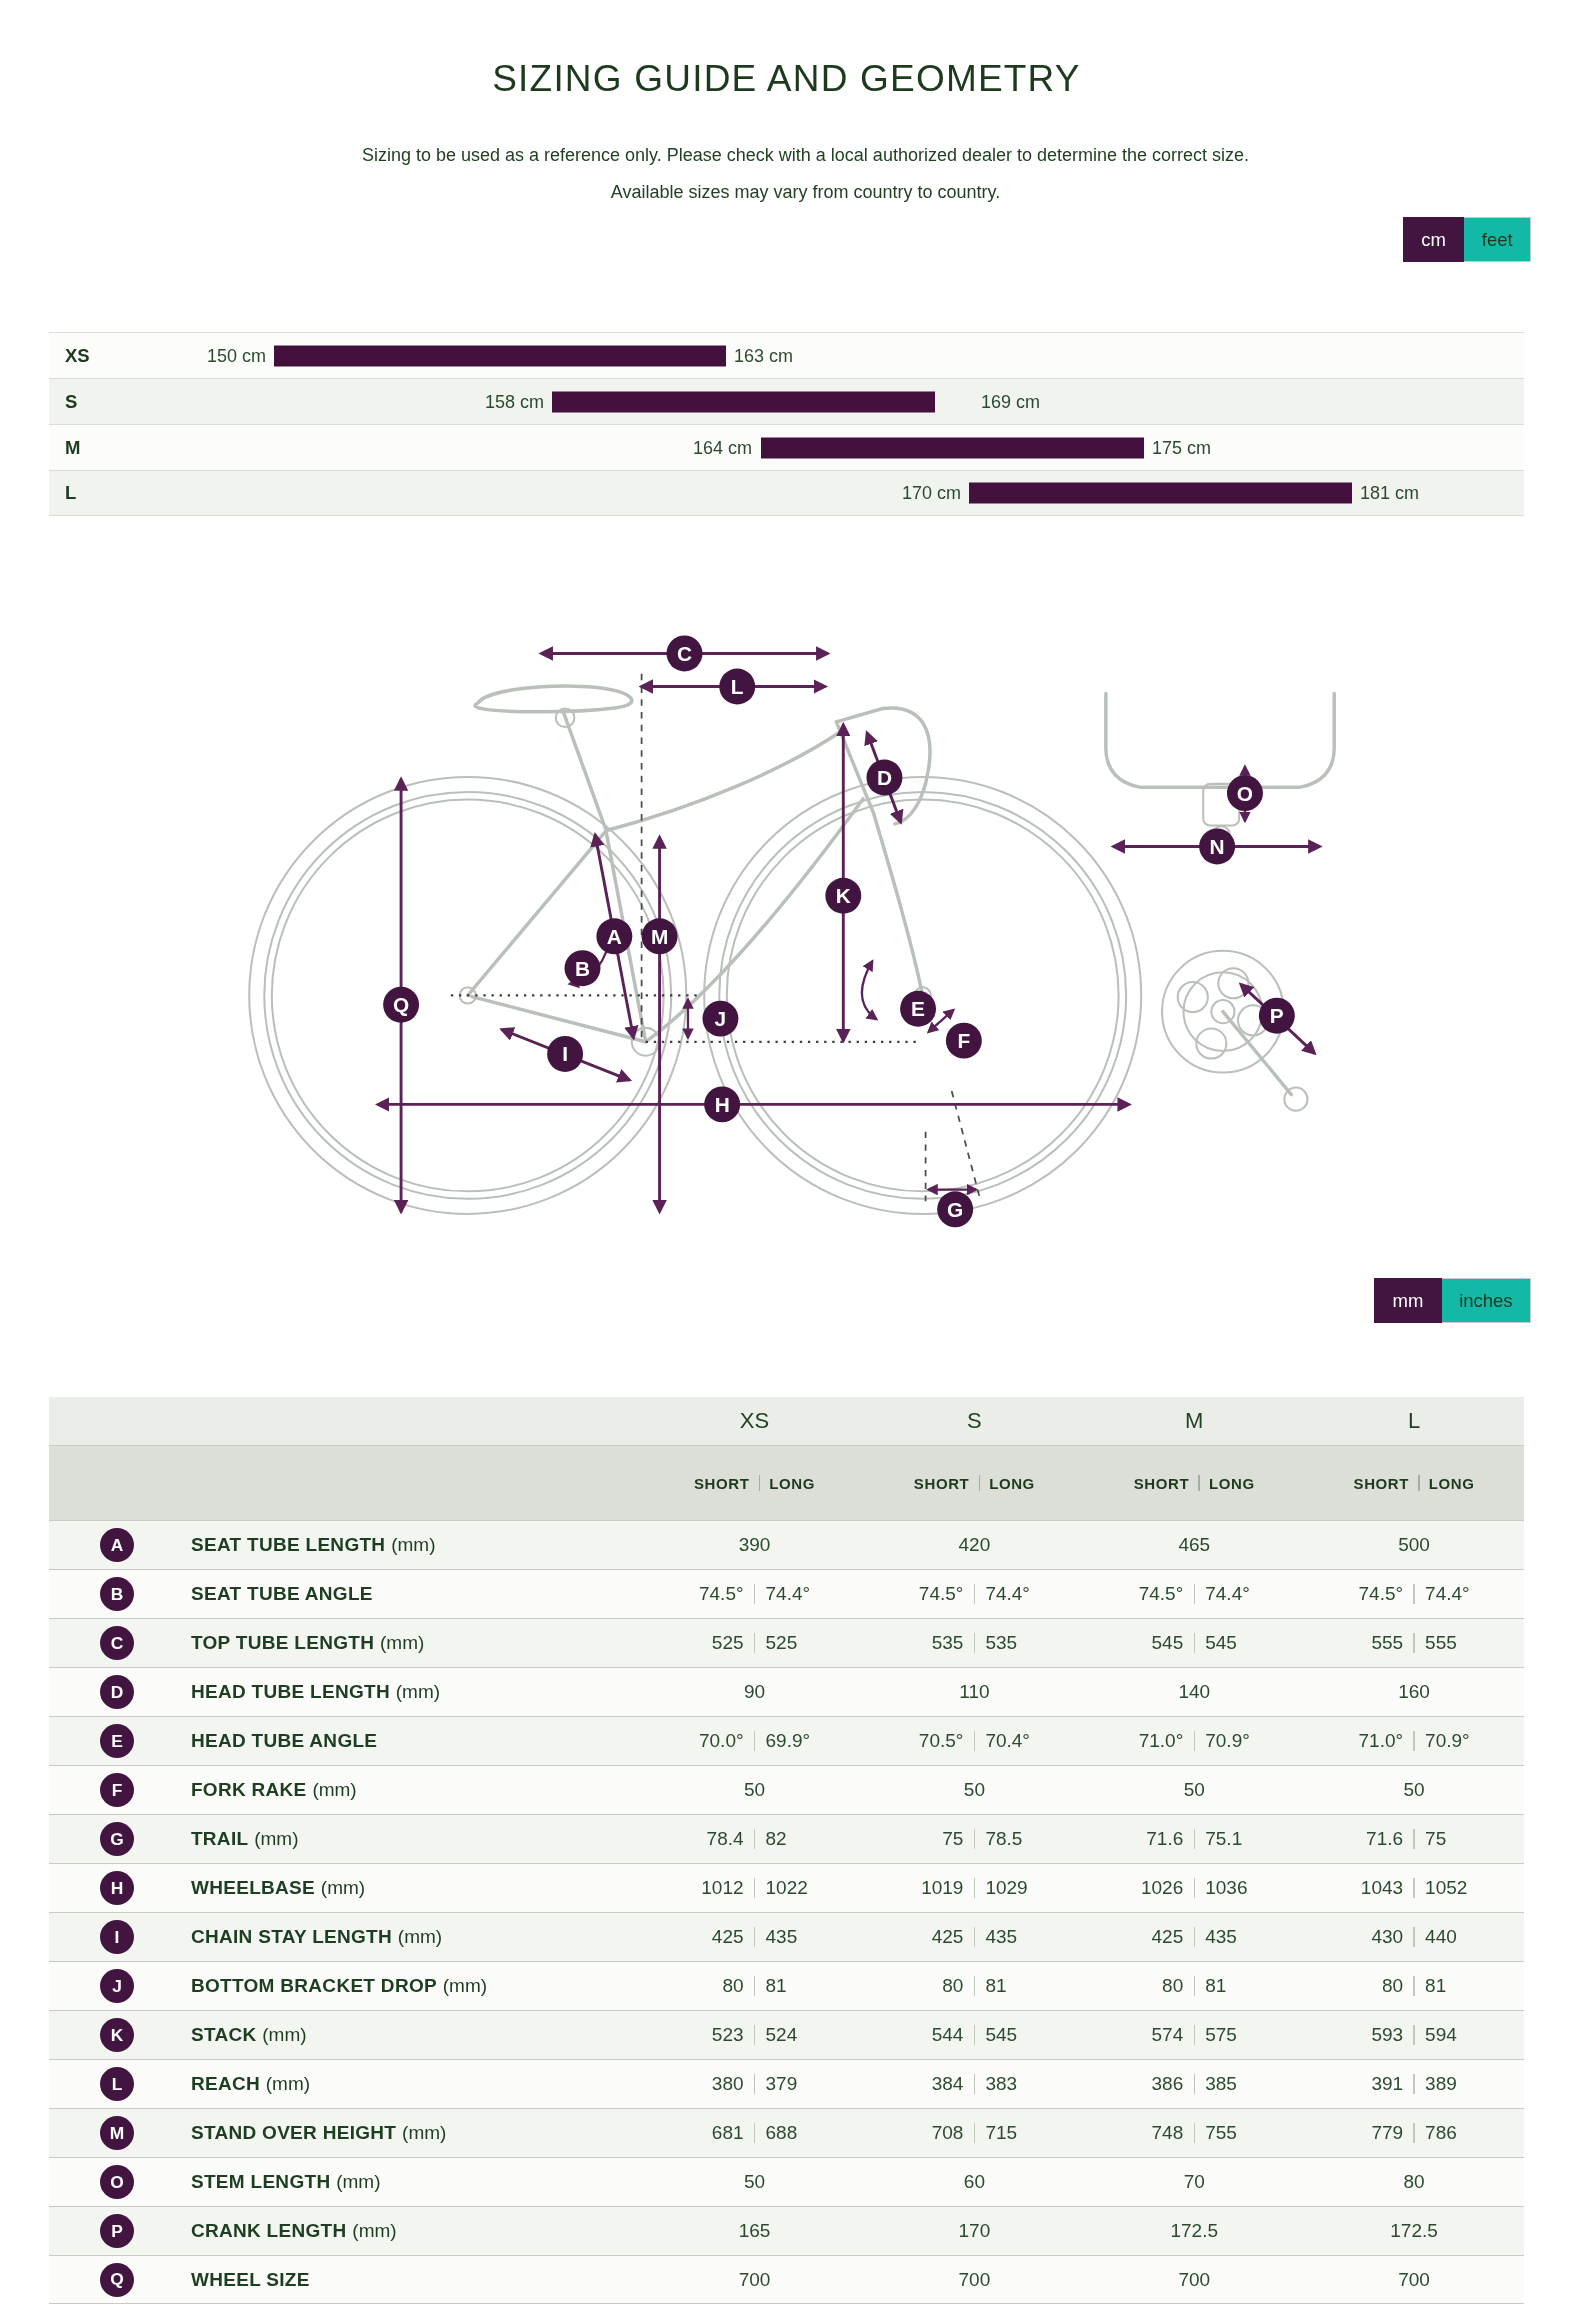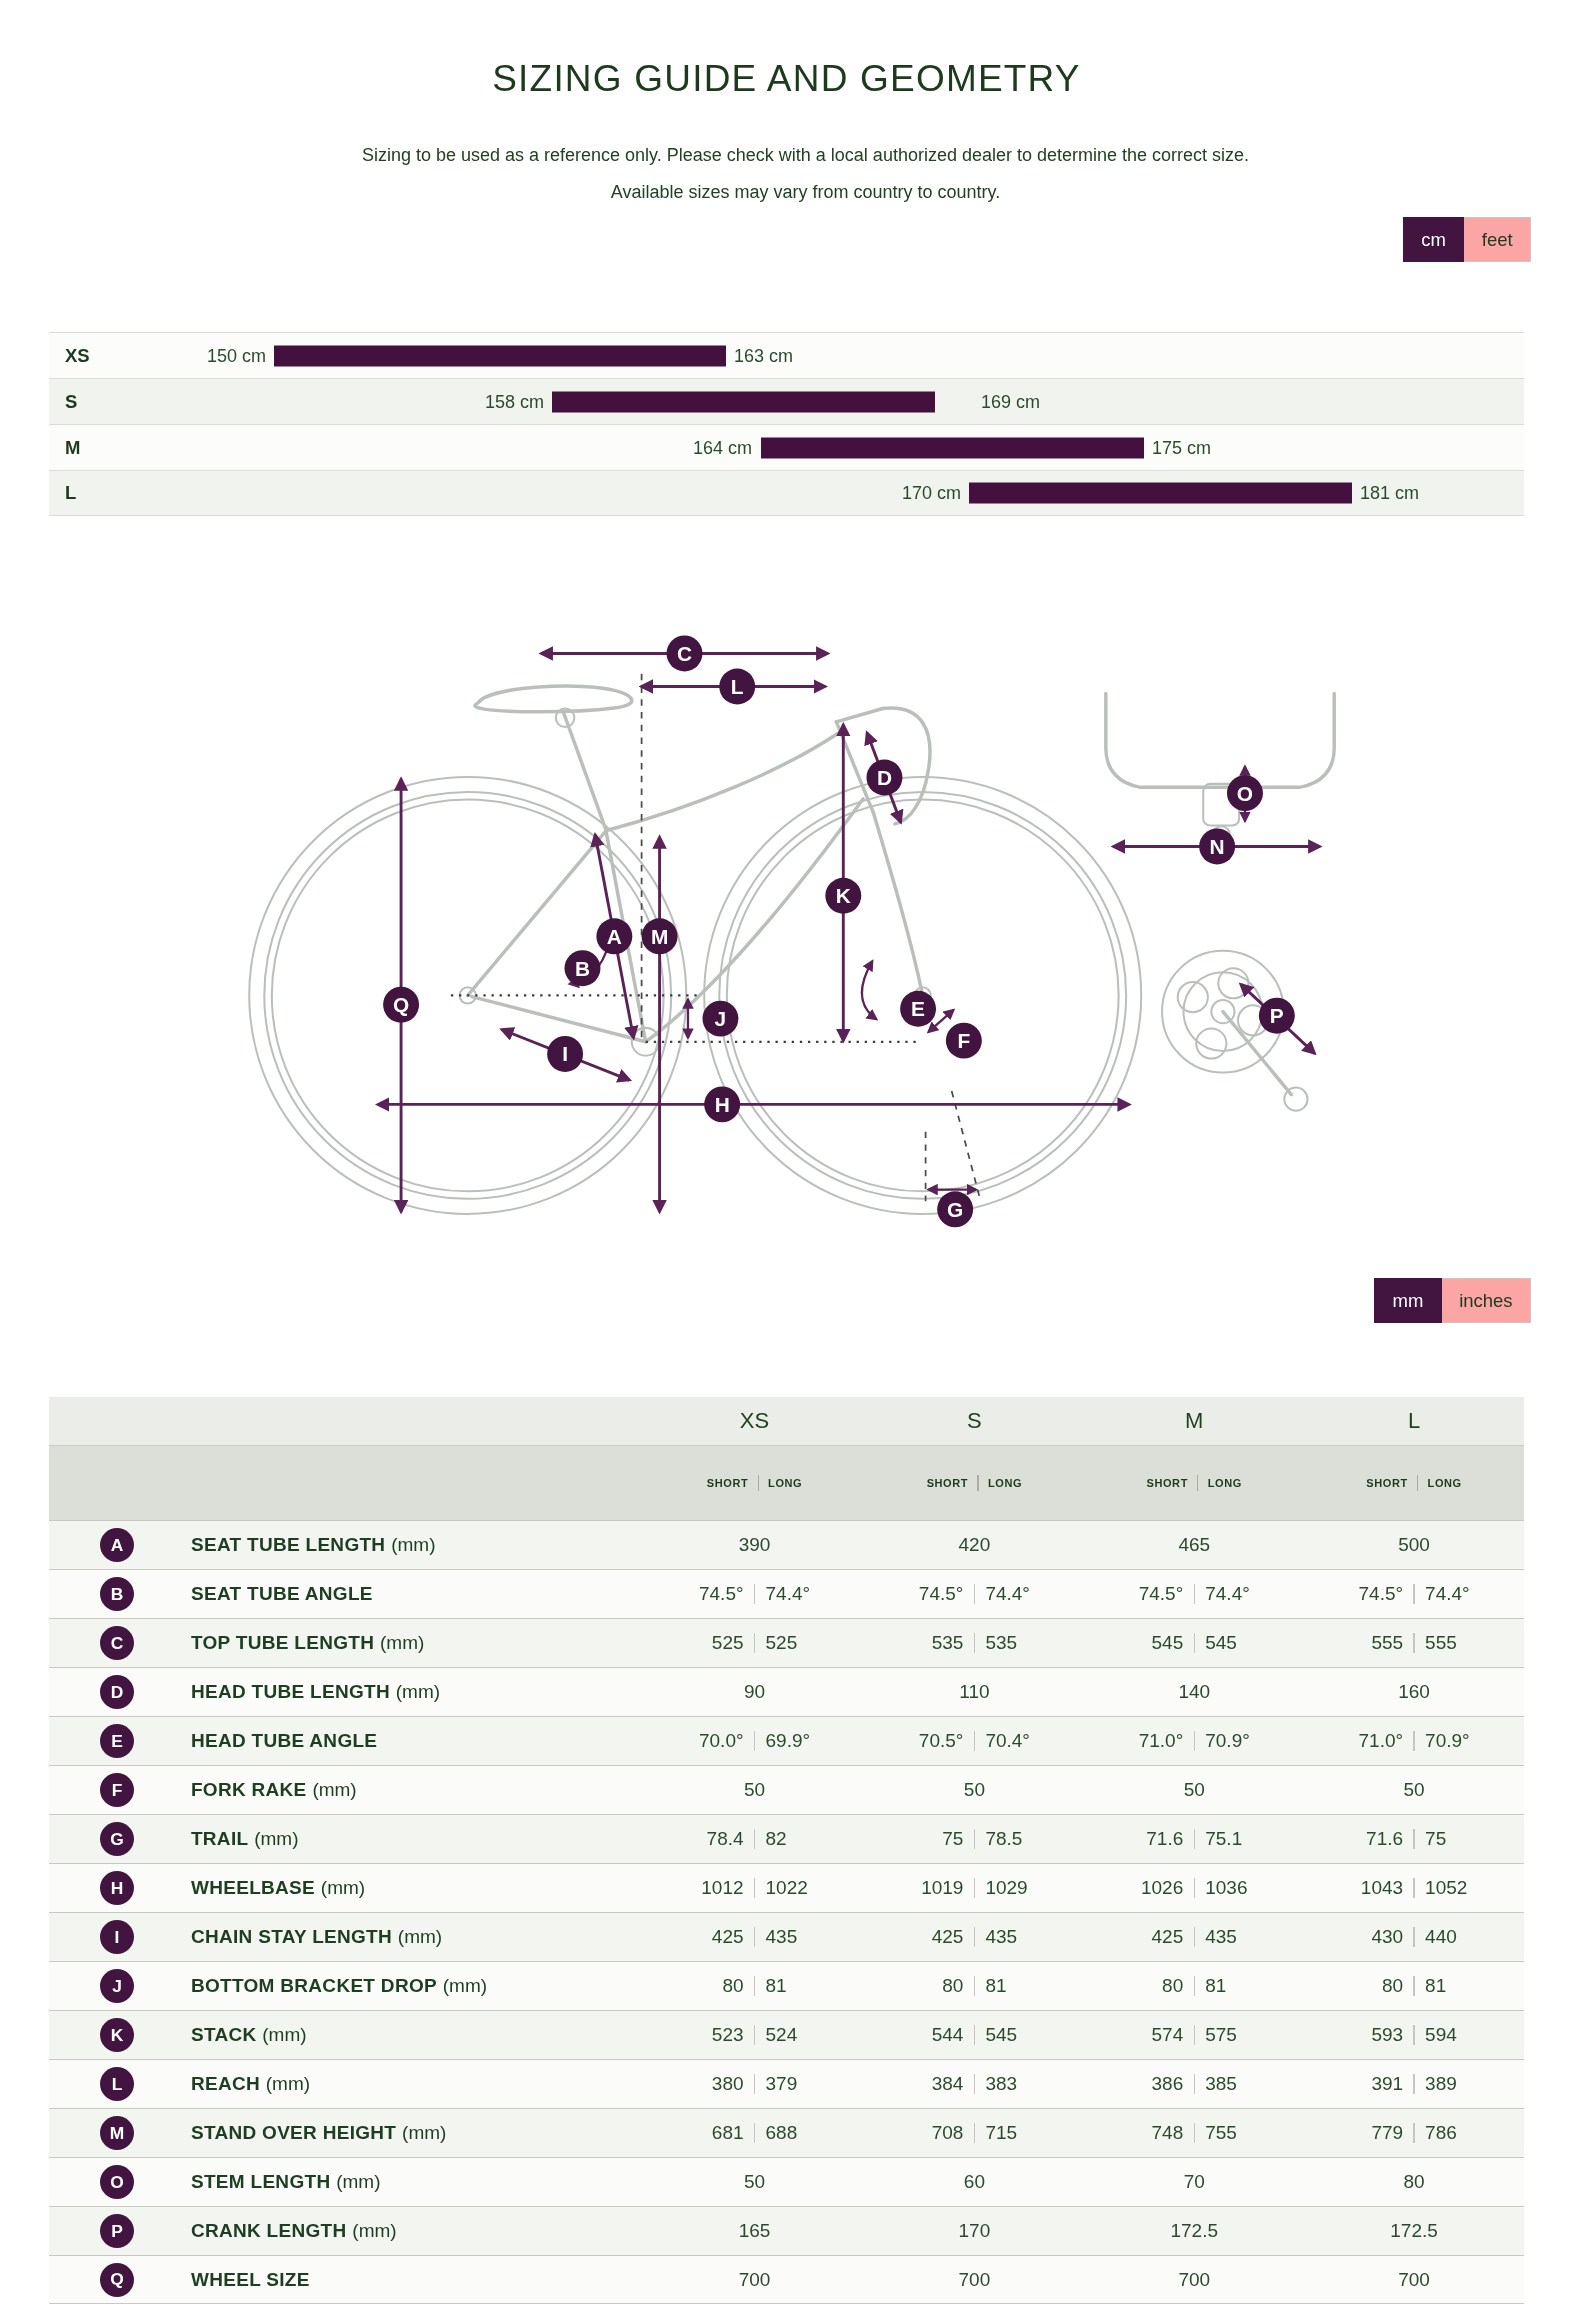--- a/index.html
+++ b/index.html
@@ -20,21 +20,21 @@
   .subtitle.line1 { top: 145px; }
   .subtitle.line2 { top: 182px; }
 
   
   .toggle { position: absolute; right: 42px; display: flex; }
   .toggle.height-units  { top: 217px; }
   .toggle.geom-units    { top: 1278px; }
   .toggle .opt {
     height: 45px; min-width: 60px; padding: 0 17.4px;
     display: flex; align-items: center; justify-content: center;
-    background: #fca5a5; border: 1.2px solid #c7c9c4; color: #1d3a1d;
+    background: #14b8a6; border: 1.2px solid #c7c9c4; color: #1d3a1d;
     font-size: 18.5px; cursor: pointer;
   }
   .toggle .opt + .opt { border-left: none; }
   .toggle .opt.active { background: #421440; border-color: #421440; color: #ffffff; }
 
   
   .size-chart { position: absolute; left: 49px; top: 332px; width: 1475px; }
   .sc-row { position: relative; height: 46px; border-top: 1.2px solid #daddd6; background:#fcfdfb; }
   .sc-row:last-child { border-bottom: 1.2px solid #daddd6; }
   .sc-row.alt { background: #f1f3ee; }
@@ -59,21 +59,21 @@
 
   
   .geo-table { position: absolute; left: 49px; top: 1397px; width: 1475px; }
   .col-label { width: 596px; }
   .col-size  { width: 220px; display:flex; align-items:center; justify-content:center; }
   .thead1 { display: flex; height: 48px; align-items: center; background: #ebeee8; }
   .thead1 .col-size { font-size: 22px; color: #21421f; }
   .thead2 { display: flex; height: 75px; align-items: center; background: #dcdfd8;
     border-top: 0.6px solid #c9cdc6; }
   .fitpair { display: flex; align-items: center; gap: 9.3px;
-    font-size: 11px; font-weight: bold; letter-spacing: 0.6px; color: #1d3a1d; }
+    font-size: 15px; font-weight: bold; letter-spacing: 0.6px; color: #1d3a1d; }
   .fit-div { width: 1.2px; height: 16px; background: #a9ada6; }
   .trow { display: flex; height: 49px; align-items: center;
     border-top: 1.2px solid #c7cbc3; background: #fbfcf9; }
   .trow:last-child { border-bottom: 1.2px solid #c7cbc3; }
   .trow.alt { background: #f3f5f0; }
   .badge-cell { width: 142px; padding-left: 51px; display: flex; align-items: center; }
   .badge { width: 34px; height: 34px; border-radius: 50%; background: #421440;
     color: #fff; display: flex; align-items: center; justify-content: center;
     font-size: 17.4px; font-weight: bold; }
   .rlabel { width: 454px; font-size: 19px; font-weight: bold; color: #1d3e21;

